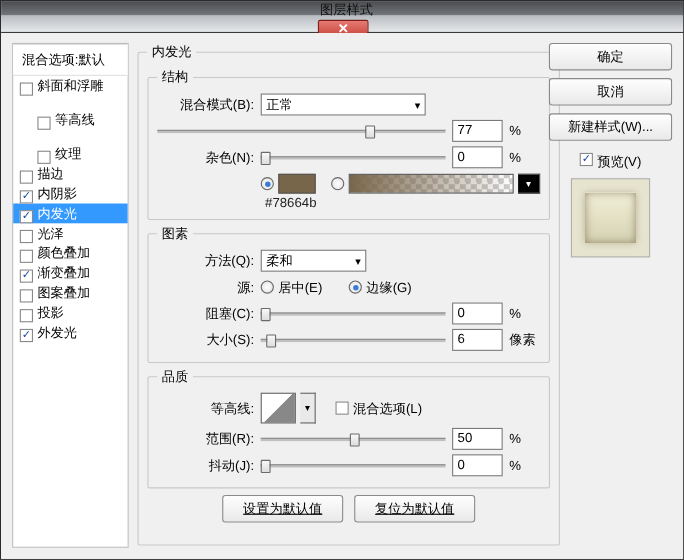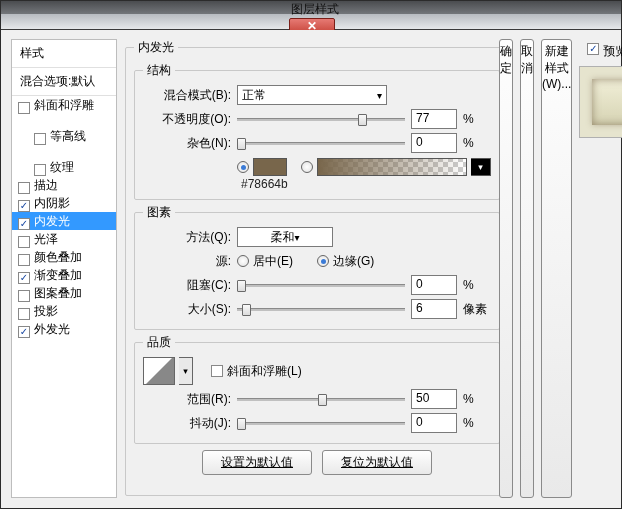--- a/index.html
+++ b/index.html
@@ -13,21 +13,21 @@
   .sidecol { width:106px; border:1px solid #bdbdbd; background:#fff; }
   .sidehead { font-size:12px; padding:5px 8px; background:#fff;}
   .siderow { display:flex; align-items:flex-end; height:18px; padding-left:6px; gap:4px; white-space:nowrap;}
   .siderow.indent { padding-left:22px;margin-top:13px; }
   .siderow.sel { background:#3399ff; color:#fff; }
   .cb { width:12px; height:12px; border:1px solid #888; background:#fff; display:inline-flex; align-items:center; justify-content:center; font-size:10px; color:#1646a1;}
   .cb.checked::after { content:"✓"; line-height:1; }
   fieldset { border:1px solid #c8c8c8; border-radius:2px; padding:6px 8px 8px 8px; margin-bottom:4px;}
   legend { padding:0 4px; color:#000; font-size:12px;}
   .middle { flex: 1; min-width: 0; }
-  .rightcol { width:112px; display:flex; flex-direction:row; gap:7px; }
+  .rightcol { width:112px; display:flex; flex-direction:column; gap:7px; }
   .row { display:flex; align-items:center; height:24px; gap:4px;}
   .row .lbl { width:90px; text-align:right; padding-right:2px; white-space:nowrap;}
   .select { flex:1; height:20px; border:1px solid #7a7a7a; background:#fff; display:flex; align-items:center; justify-content:space-between; padding:0 4px;}
   .slidewrap { display:flex; align-items:center; gap:6px; flex:1; }
   .track { position:relative; height:16px; flex:1;}
   .track::before { content:""; position:absolute; left:0; right:0; top:7px; height:2px; background:#c0c0c0; border-top:1px solid #8a8a8a;}
   .thumb { position:absolute; top:3px; width:9px; height:12px; background:linear-gradient(#f9f9f9,#dcdcdc); border:1px solid #6a6a6a; border-radius:1px;}
   .numbox { width:46px; height:20px; border:1px solid #7a7a7a; background:#fff; padding:1px 4px; text-align:left; }
   .unit { width:28px; }
   .radio { width:12px; height:12px; border:1px solid #666; border-radius:50%; display:inline-flex; align-items:center; justify-content:center; background:radial-gradient(#fff,#e0e0e0);}
@@ -57,21 +57,20 @@
   <div class="titlebar">
     <span class="title">图层样式</span>
     <div class="close">
       <span>✕</span>
     </div>
   </div>
 
   <div class="content">
 
     <div class="sidecol">
-      <div class="sidehead">样式</div>
       <div class="sidehead" style="border-top:1px solid #e0e0e0;border-bottom:1px solid #e0e0e0;">混合选项:默认</div>
       <div id="sidelist">
           <div class="siderow">
             <span class="cb"></span>
             <span>斜面和浮雕</span>
           </div>
           <div class="siderow indent">
             <span class="cb"></span>
             <span>等高线</span>
           </div>
@@ -125,21 +124,20 @@
         <fieldset class="innerfieldset">
           <legend>结构</legend>
           <div class="row">
             <span class="lbl">混合模式(B):</span>
             <div class="select" style="flex:0 0 150px;">
               <span>正常</span>
               <span class="seltri"></span>
             </div>
           </div>
           <div class="row">
-            <span class="lbl">不透明度(O):</span>
             <div class="slidewrap">
               <div class="track">
                   <div class="thumb" style="left:72%"></div>
                 </div>
               <div class="numbox">77</div>
               <span class="unit">%</span>
             </div>
           </div>
           <div class="row">
             <span class="lbl">杂色(N):</span>
@@ -162,21 +160,21 @@
                 <span style="color:#fff;font-size:9px">▾</span>
               </span>
           </div>
           <div class="hexnote">#78664b</div>
         </fieldset>
 
         <fieldset class="innerfieldset">
           <legend>图素</legend>
           <div class="row">
             <span class="lbl">方法(Q):</span>
-            <div class="select" style="flex:0 0 96px;justify-content:center;">
+            <div class="select" style="flex:0 0 96px;">
               <span>柔和</span>
               <span class="seltri"></span>
             </div>
           </div>
           <div class="row">
             <span class="lbl">源:</span>
             <span class="radio"></span>
             <span>居中(E)</span>
             <span style="width:16px"></span>
             <span class="radio on"></span>
@@ -200,27 +198,28 @@
                 </div>
               <div class="numbox">6</div>
               <span class="unit">像素</span>
             </div>
           </div>
         </fieldset>
 
         <fieldset class="innerfieldset">
           <legend>品质</legend>
           <div class="row" style="height:32px;">
+            <span class="lbl">等高线:</span>
             <span class="contour"></span>
             <span class="contourdd">
                 <span style="font-size:9px">▾</span>
               </span>
             <span style="width:10px"></span>
             <span class="cb"></span>
-            <span>斜面和浮雕(L)</span>
+            <span>混合选项(L)</span>
           </div>
           <div class="row">
             <span class="lbl">范围(R):</span>
             <div class="slidewrap">
               <div class="track">
                   <div class="thumb" style="left:48%"></div>
                 </div>
               <div class="numbox">50</div>
               <span class="unit">%</span>
             </div>

